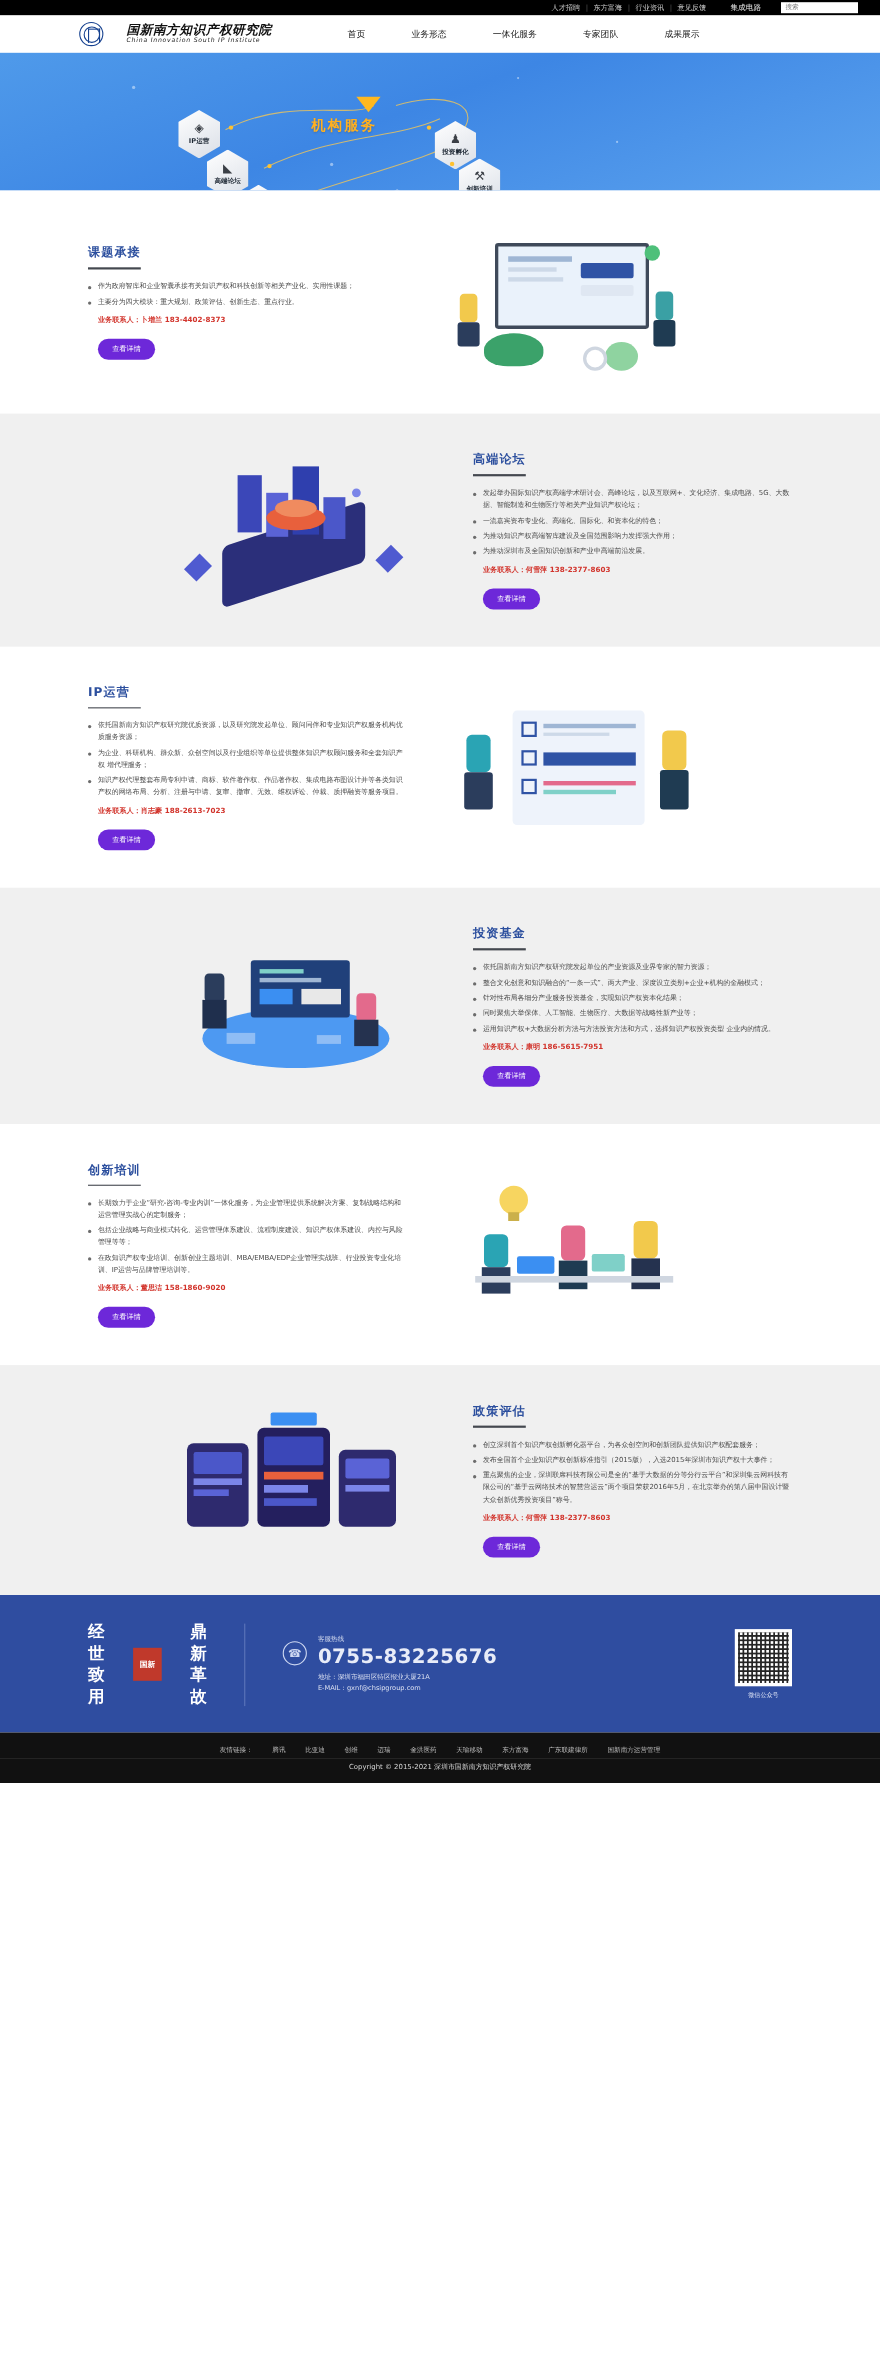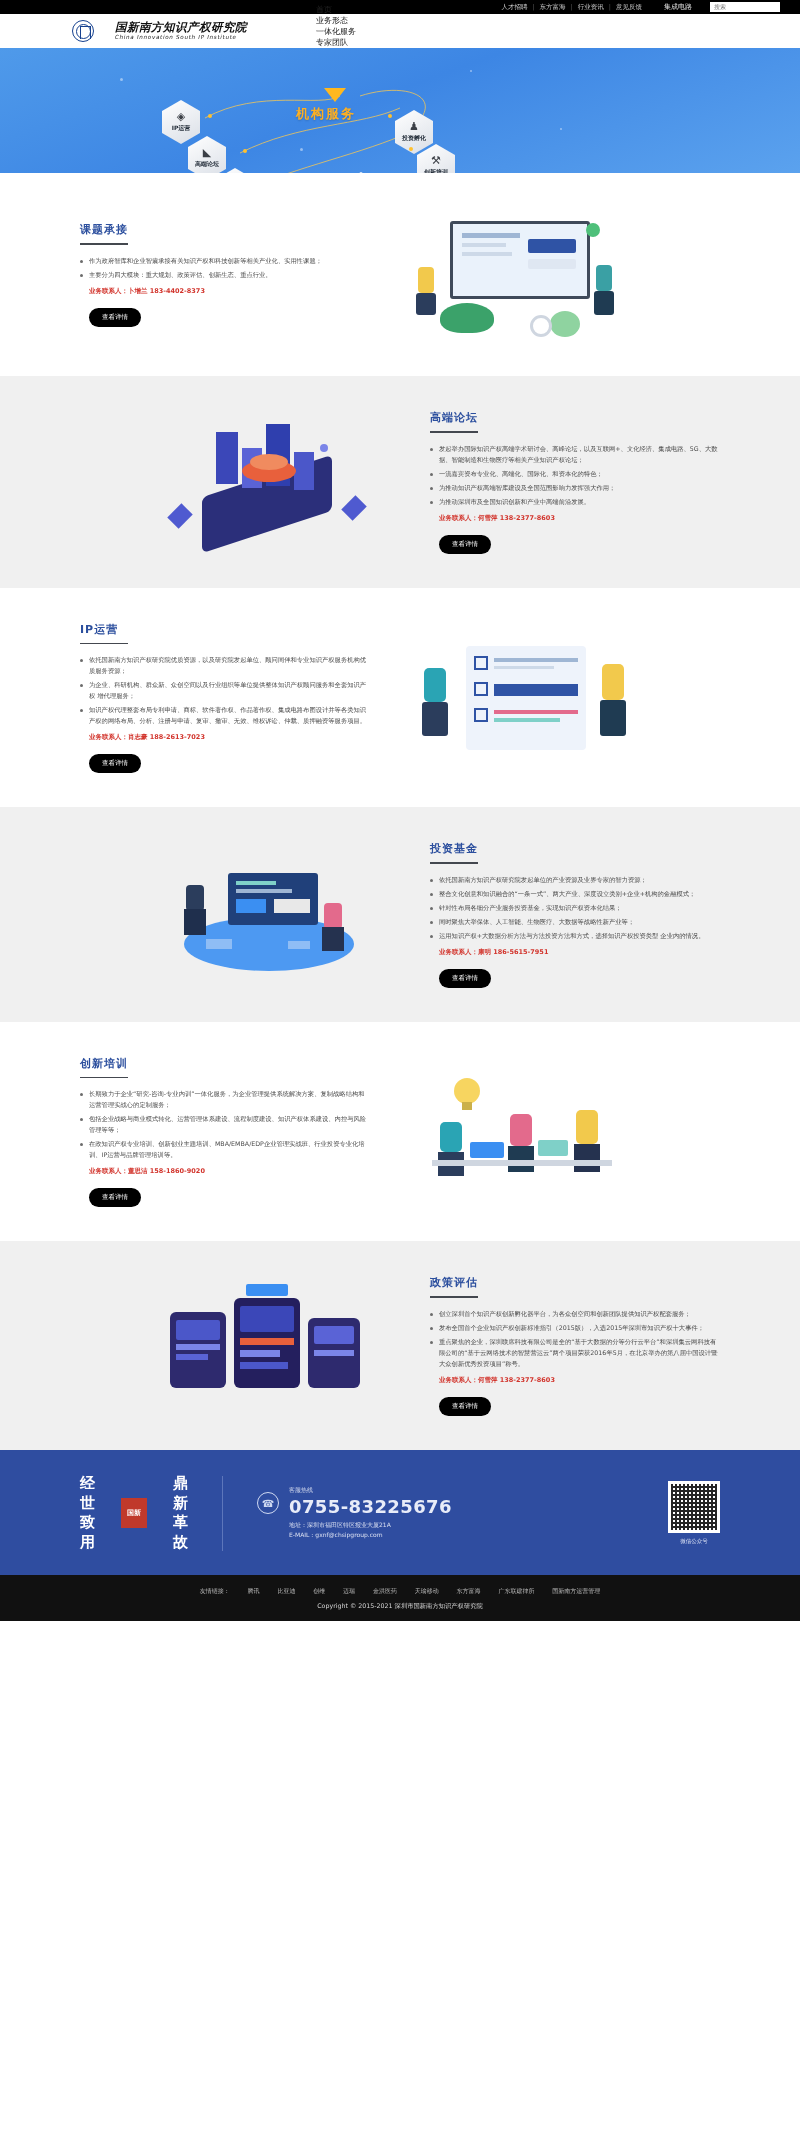--- a/index.html
+++ b/index.html
@@ -25,29 +25,29 @@
   .logo-mark { width:22px; height:22px; border-radius:50%; border:1.6px solid #16418f;
                position:relative; flex:none; }
   .logo-mark::before { content:""; position:absolute; inset:2.5px; border-radius:50%;
                        border:1px solid #16418f; }
   .logo-mark::after { content:""; position:absolute; left:6.5px; top:5px; width:9px; height:12px;
                       border-left:1.4px solid #16418f; border-right:1.4px solid #16418f;
                       border-top:1.4px solid #16418f; }
   .logo-text { margin-left:21px;font-style:italic; }
   .logo-cn { font-size:11.5px; font-weight:bold; color:#111; letter-spacing:.5px; line-height:1.1; }
   .logo-en { font-size:5.6px; color:#222; letter-spacing:.7px; line-height:1.2; margin-top:1px; }
-  .mainnav { display:flex; margin-left:48px;flex-direction:column; }
+  .mainnav { display:flex; margin-left:48px; }
   .mainnav a { font-size:8px; color:#222; text-decoration:none; margin:0 21px; white-space:nowrap; }
 
   
   .hero { height:125px; position:relative; overflow:hidden;
           background:linear-gradient(160deg,#4f9aea 0%,#3d86e4 45%,#5ba2ee 100%); }
   .hero .dot { position:absolute; background:rgba(255,255,255,.45); border-radius:50%; }
   .hero-title { position:absolute; left:283px; top:57px; font-size:13px; font-weight:bold;
-                color:#ffb020; letter-spacing:2px; text-shadow:0 1px 2px rgba(0,0,0,.18);margin-left:13px; }
+                color:#ffb020; letter-spacing:2px; text-shadow:0 1px 2px rgba(0,0,0,.18); }
   .hero-arrow { position:absolute; left:324px; top:40px; width:0; height:0;
                 border-left:11px solid transparent; border-right:11px solid transparent;
                 border-top:14px solid #ffb81f; }
   .hex { position:absolute; width:38px; height:44px; display:flex; flex-direction:column;
          align-items:center; justify-content:center;
          background:linear-gradient(150deg,#ffffff,#d9dee6);
          clip-path:polygon(50% 0%,100% 25%,100% 75%,50% 100%,0% 75%,0% 25%);
          filter:drop-shadow(2px 3px 3px rgba(0,0,0,.25)); }
   .hex .hex-ic { font-size:11px; color:#3b3f46; line-height:1; margin-bottom:2px; }
   .hex .hex-lb { font-size:6px; color:#1d2733; font-weight:bold; white-space:nowrap; }
@@ -63,21 +63,21 @@
   .col-img { width:320px; display:flex; justify-content:center; align-items:center; }
 
   .sec-title { font-size:11px; color:#2c4f9e; font-weight:bold; letter-spacing:1px; }
   .sec-rule { width:48px; height:1.5px; background:#44484f; margin:6px 0 10px; }
   .blist { list-style:none; }
   .blist li { position:relative; padding-left:9px; font-size:6.3px; line-height:1.75;
               color:#4a4a4a; margin-bottom:3px; }
   .blist li::before { content:""; position:absolute; left:0; top:5px; width:3px; height:3px;
                       border-radius:50%; background:#6c6c6c; }
   .contact { font-size:6.5px; color:#d2342c; margin:7px 0 0 0; padding-left:9px; font-weight:bold; }
-  .btn { display:inline-block; margin-top:12px; margin-left:9px; background:#000000; color:#fff;
+  .btn { display:inline-block; margin-top:12px; margin-left:9px; background:#6d28d9; color:#fff;
          font-size:6.5px; padding:5px 13px; border-radius:11px; text-decoration:none;text-align:right; }
 
   
   .ill { position:relative; width:240px; height:135px; }
   .ill .b { position:absolute; }
 
   
   .footer { background:#2f4da0; padding:26px 0 24px; display:flex; justify-content:center; }
   .f-inner { width:640px; display:flex; align-items:center; }
   .f-calli { display:flex; gap:26px; padding-right:34px; border-right:1px solid #5d76bb; }

